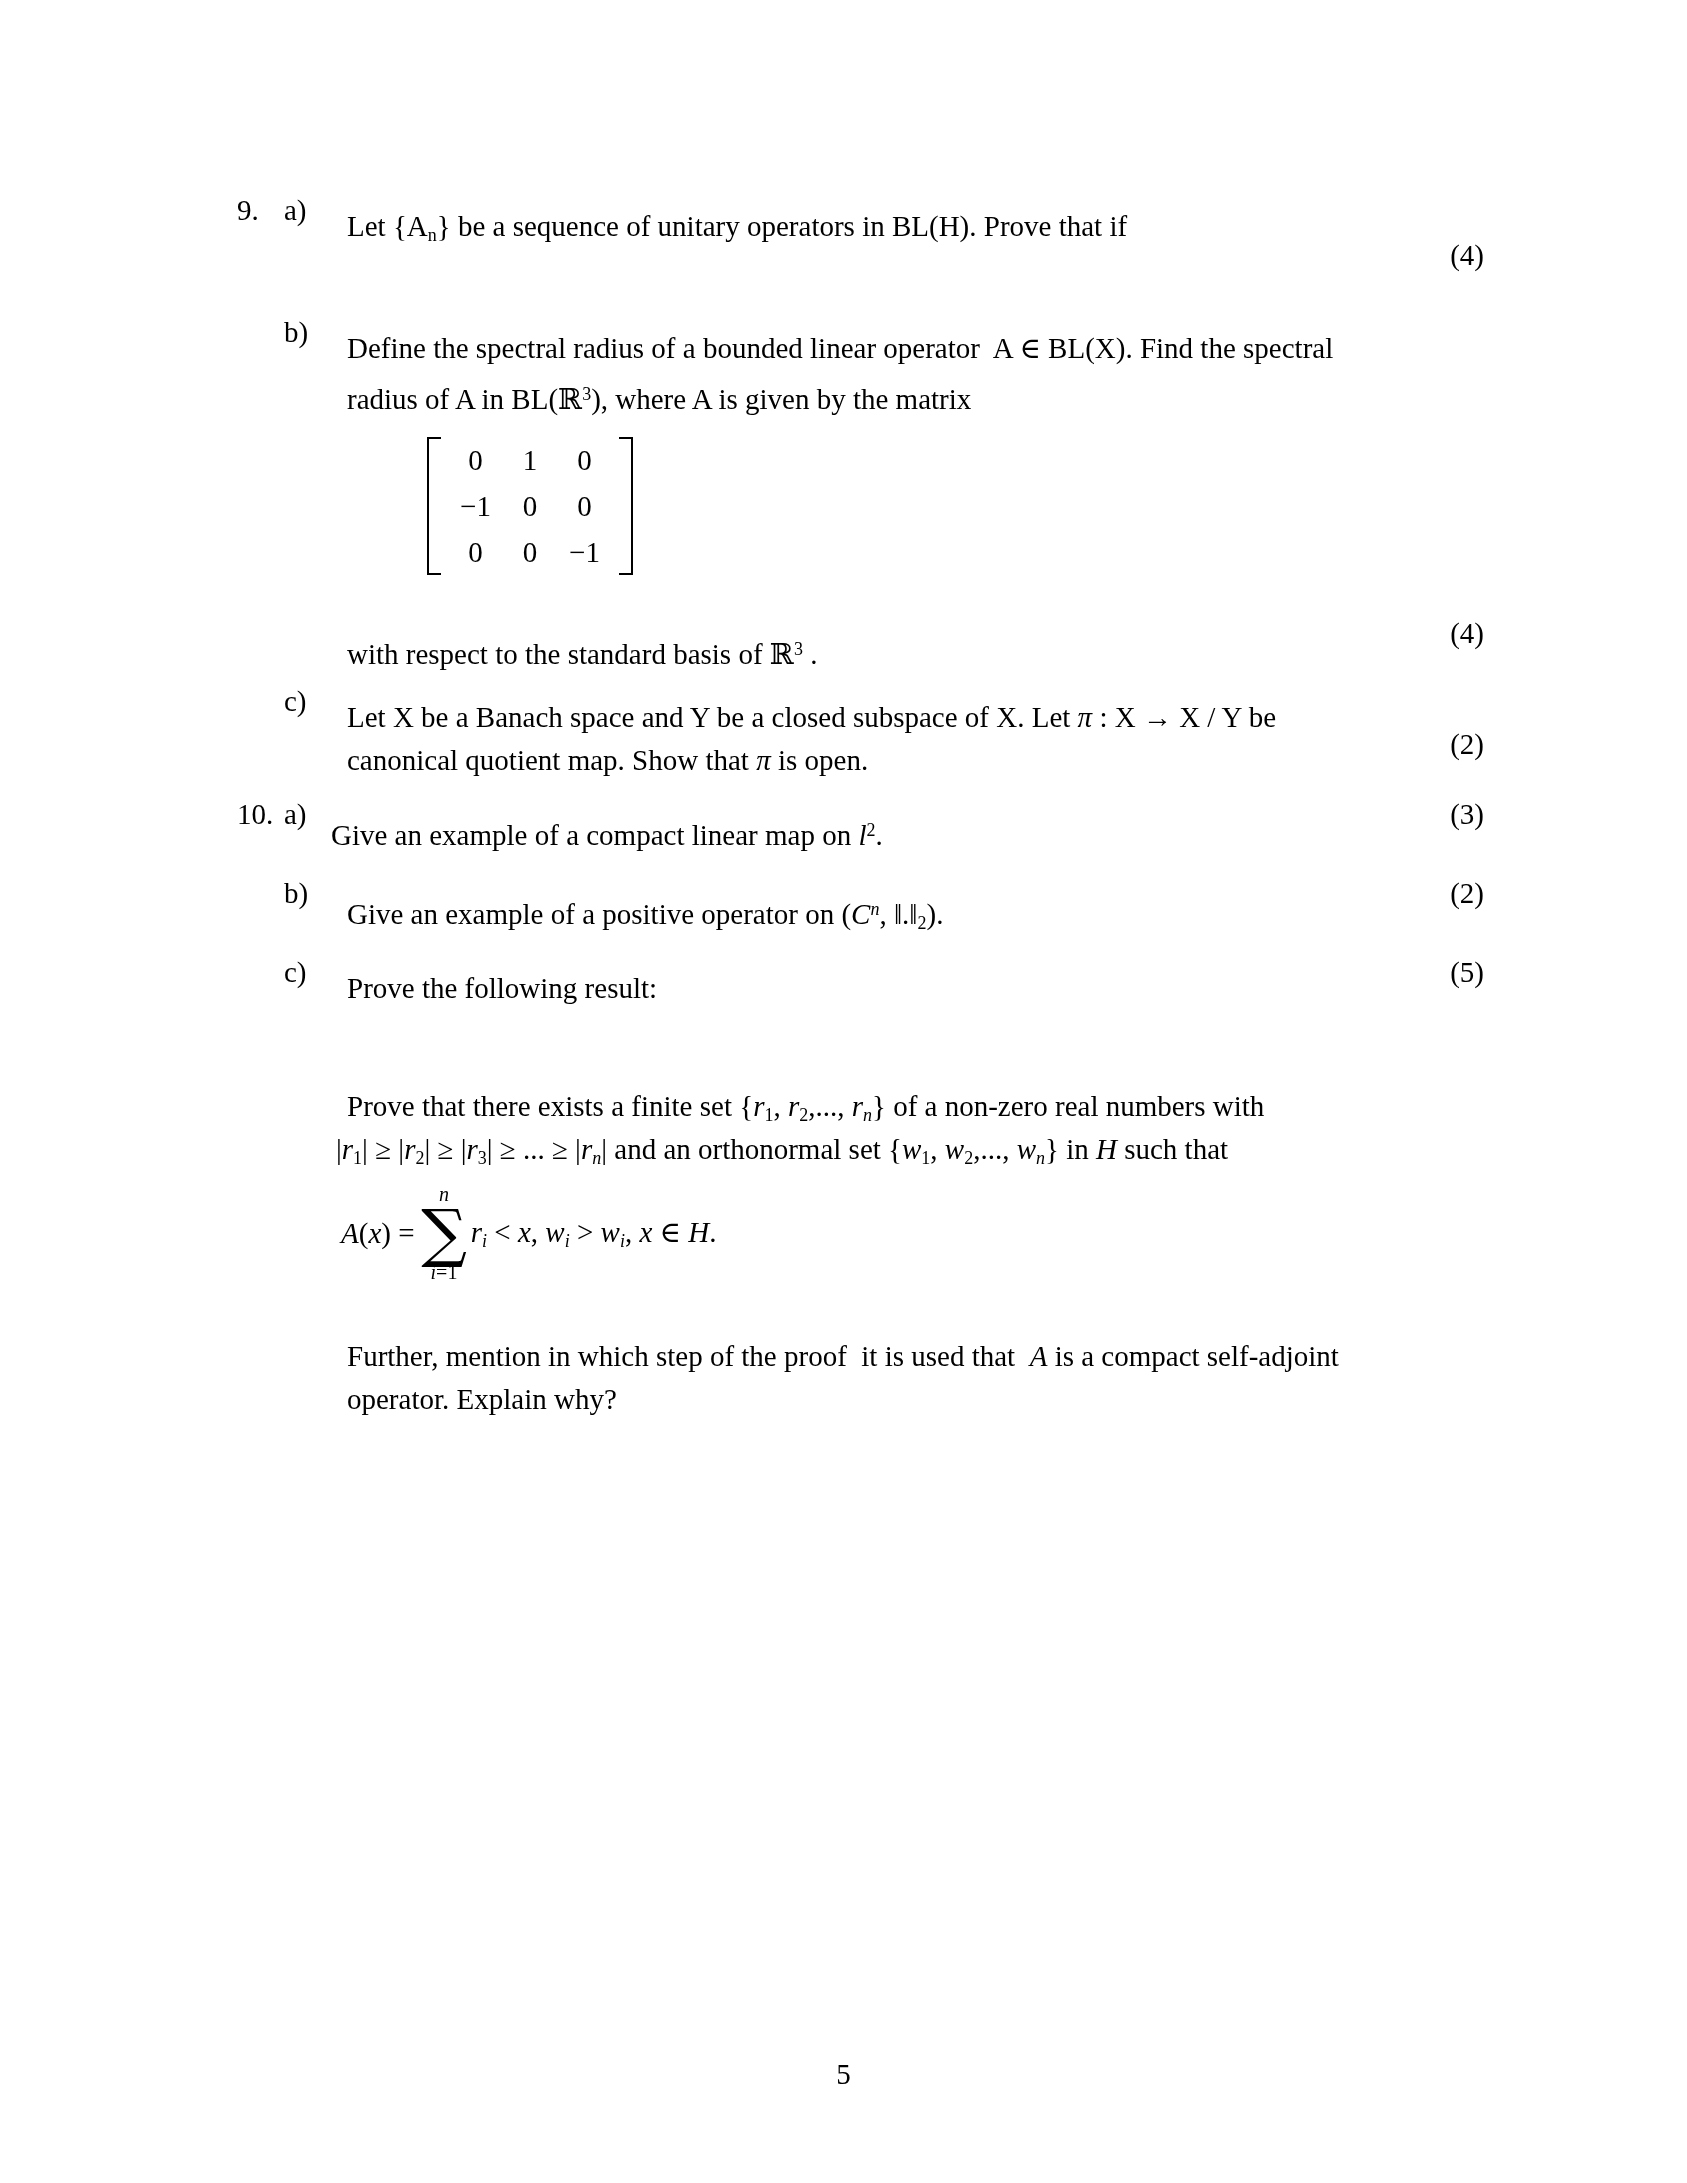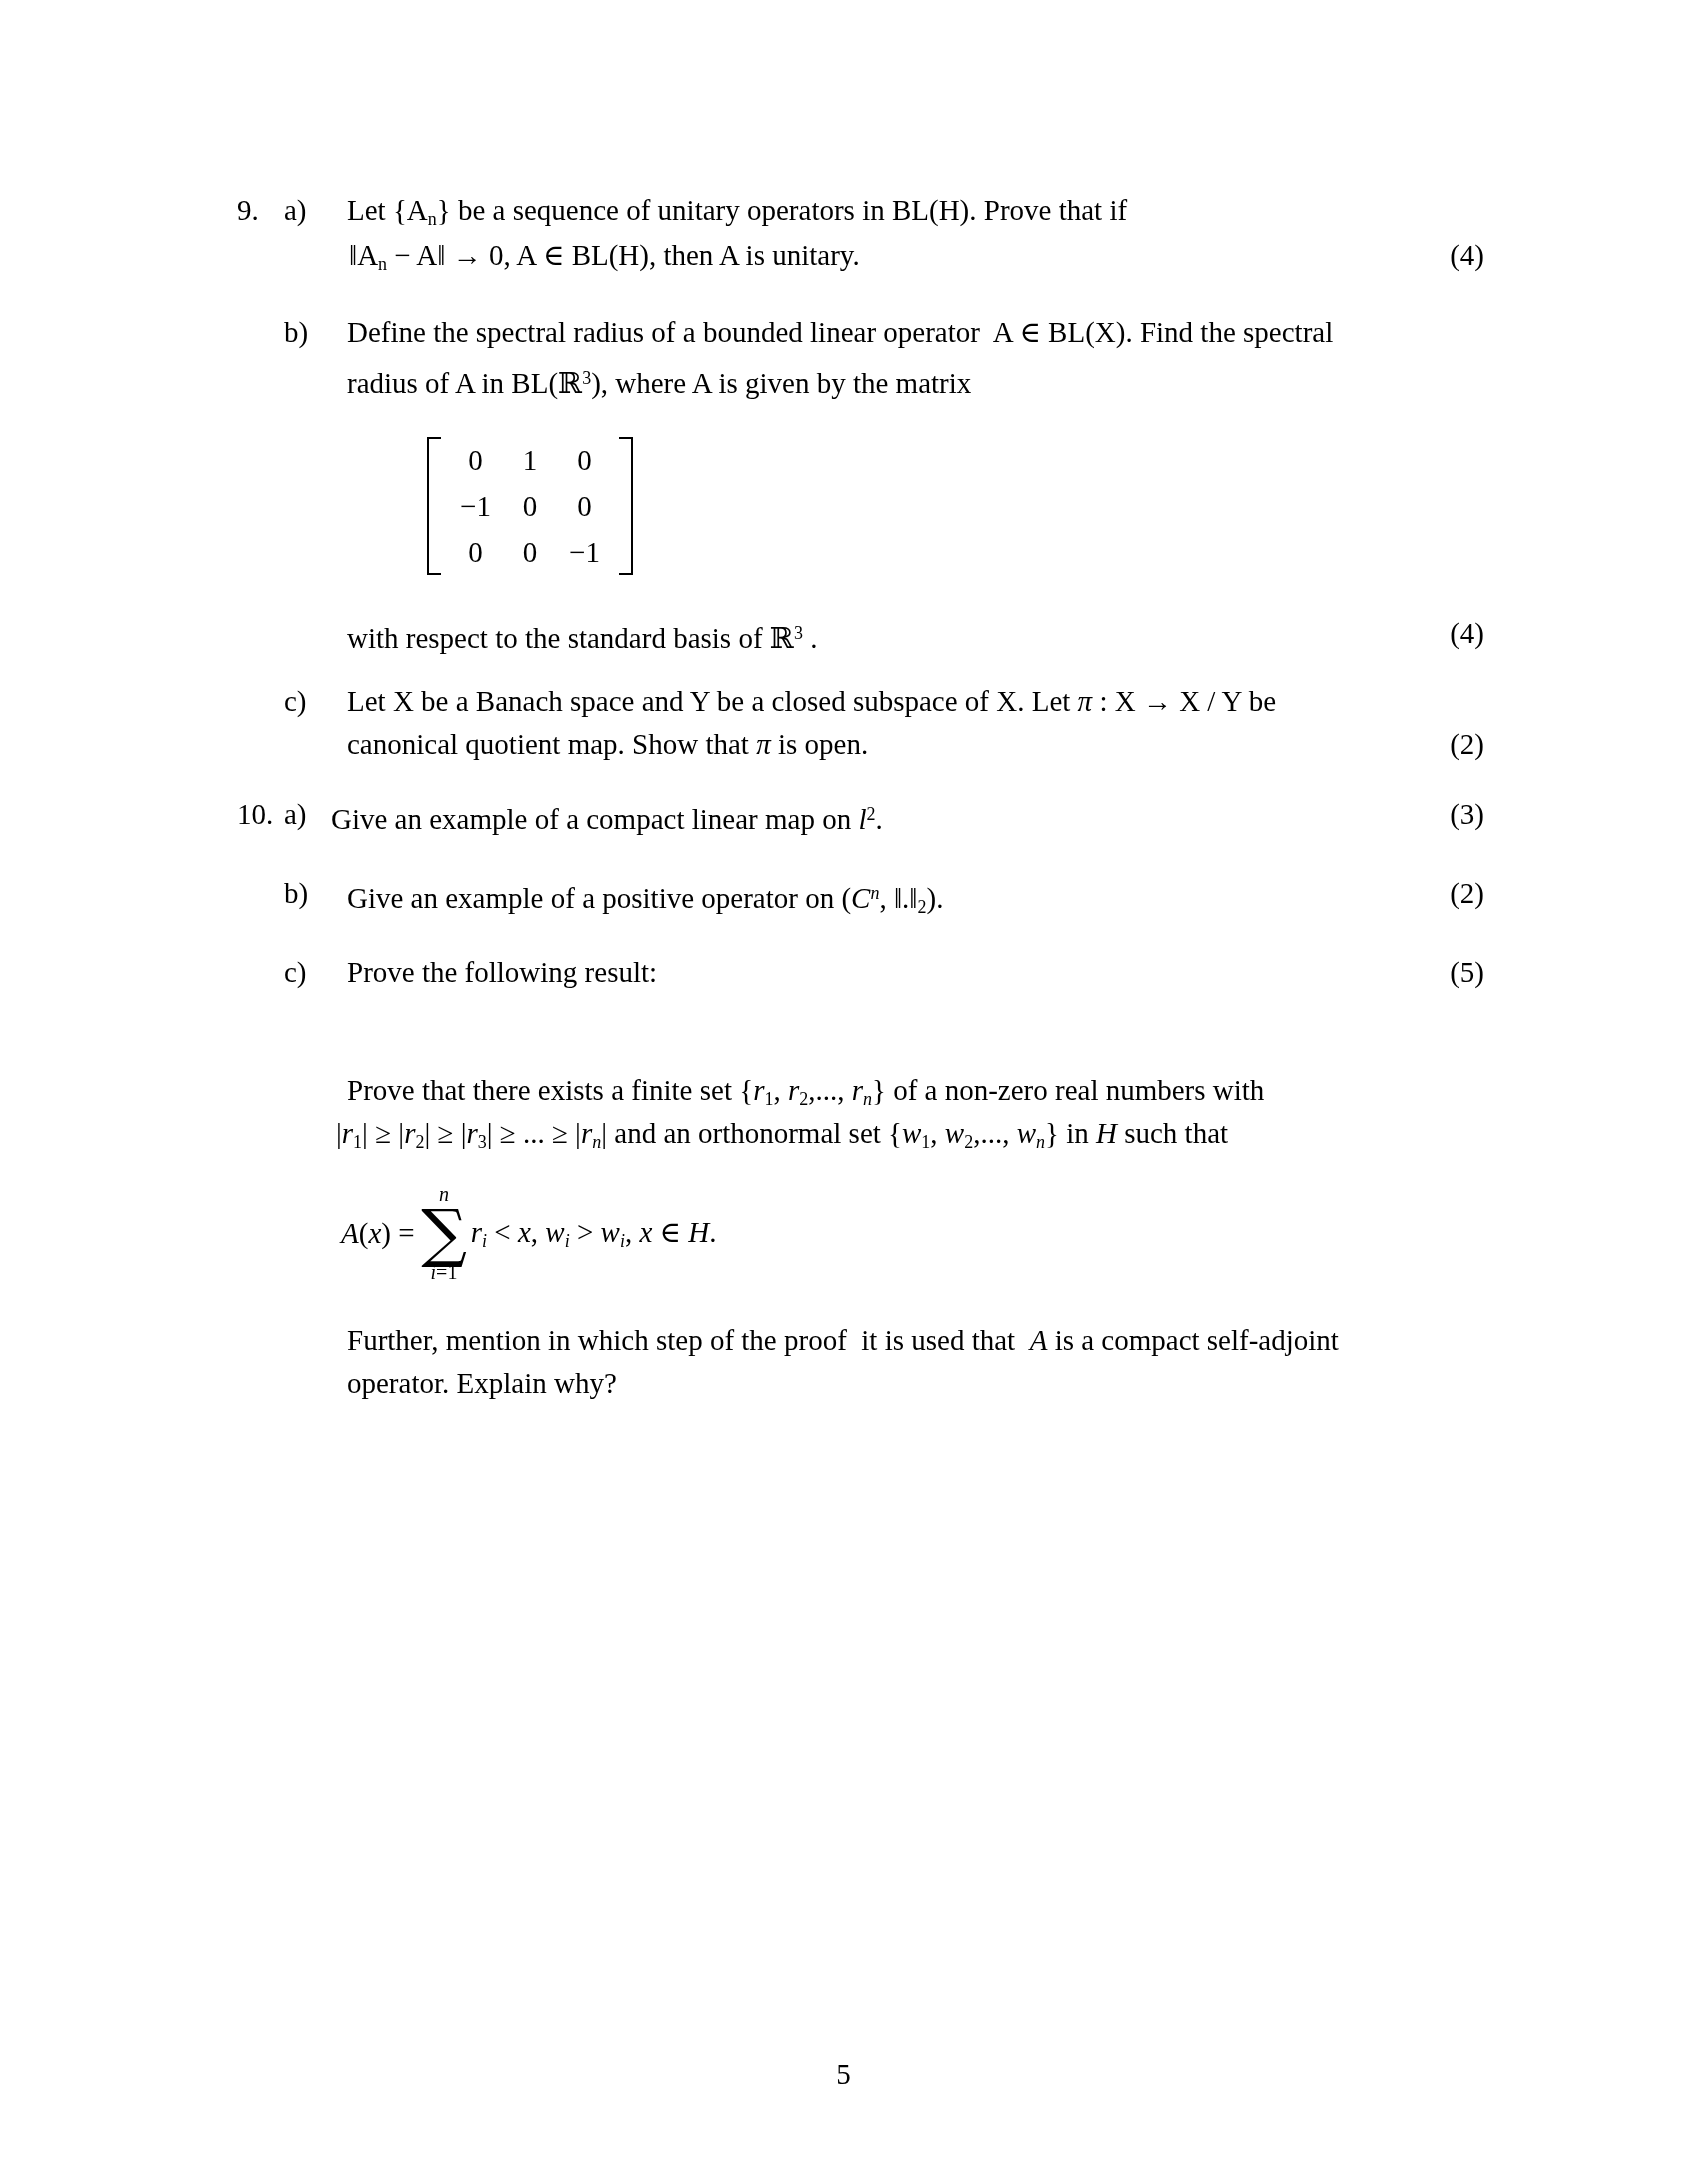--- a/index.html
+++ b/index.html
@@ -11,20 +11,21 @@
     color: #000000;
     font-family: "Liberation Serif", "DejaVu Serif", serif;
     font-size: 29px;
     overflow: hidden;
   }
   .ln {
     position: absolute;
     white-space: nowrap;
     line-height: 46px;
     height: 46px;
+    margin-top: 16px;
   }
   .qnum   { position: absolute; left: 237px; line-height: 46px; white-space: nowrap; }
   .qlet   { position: absolute; left: 284px; line-height: 46px; white-space: nowrap; }
   .marks  { position: absolute; right: 203px; line-height: 46px; white-space: nowrap; }
 
   
   .sg-n  { }
   .sg-i  { font-style: italic; }
   .sg-b  { font-size: 0.62em; vertical-align: -0.30em; }
   .sg-p  { font-size: 0.62em; vertical-align: 0.48em; }
@@ -80,21 +81,20 @@
   }
 </style>
 </head>
 <body>
 
 <div class="page">
 
   <div class="qnum" style="top:187px">9.</div>
   <div class="qlet" style="top:187px">a)</div>
   <div class="ln" style="left:347px; top:187px"><span class="sg-n">Let {A</span><span class="sg-b">n</span><span class="sg-n">} be a sequence of unitary operators in BL(H). Prove that if</span></div>
-  <div class="ln" style="left:349px; top:232px"><span class="sg-n">‖A</span><span class="sg-b">n</span><span class="sg-n">&nbsp;− A‖ → 0, A ∈ BL(H), then A is unitary.</span></div>
   <div class="marks" style="top:232px">(4)</div>
 
   <div class="qlet" style="top:309px">b)</div>
   <div class="ln" style="left:347px; top:309px"><span class="sg-n">Define the spectral radius of a bounded linear operator&nbsp; A ∈ BL(X). Find the spectral</span></div>
   <div class="ln" style="left:347px; top:355px"><span class="sg-n">radius of A in BL(ℝ</span><span class="sg-p">3</span><span class="sg-n">), where A is given by the matrix</span></div>
 
   <div class="matrix">
     <div class="brk brk-l"></div>
     <div class="matrix-grid">
       <div class="matrix-cell">0</div>

